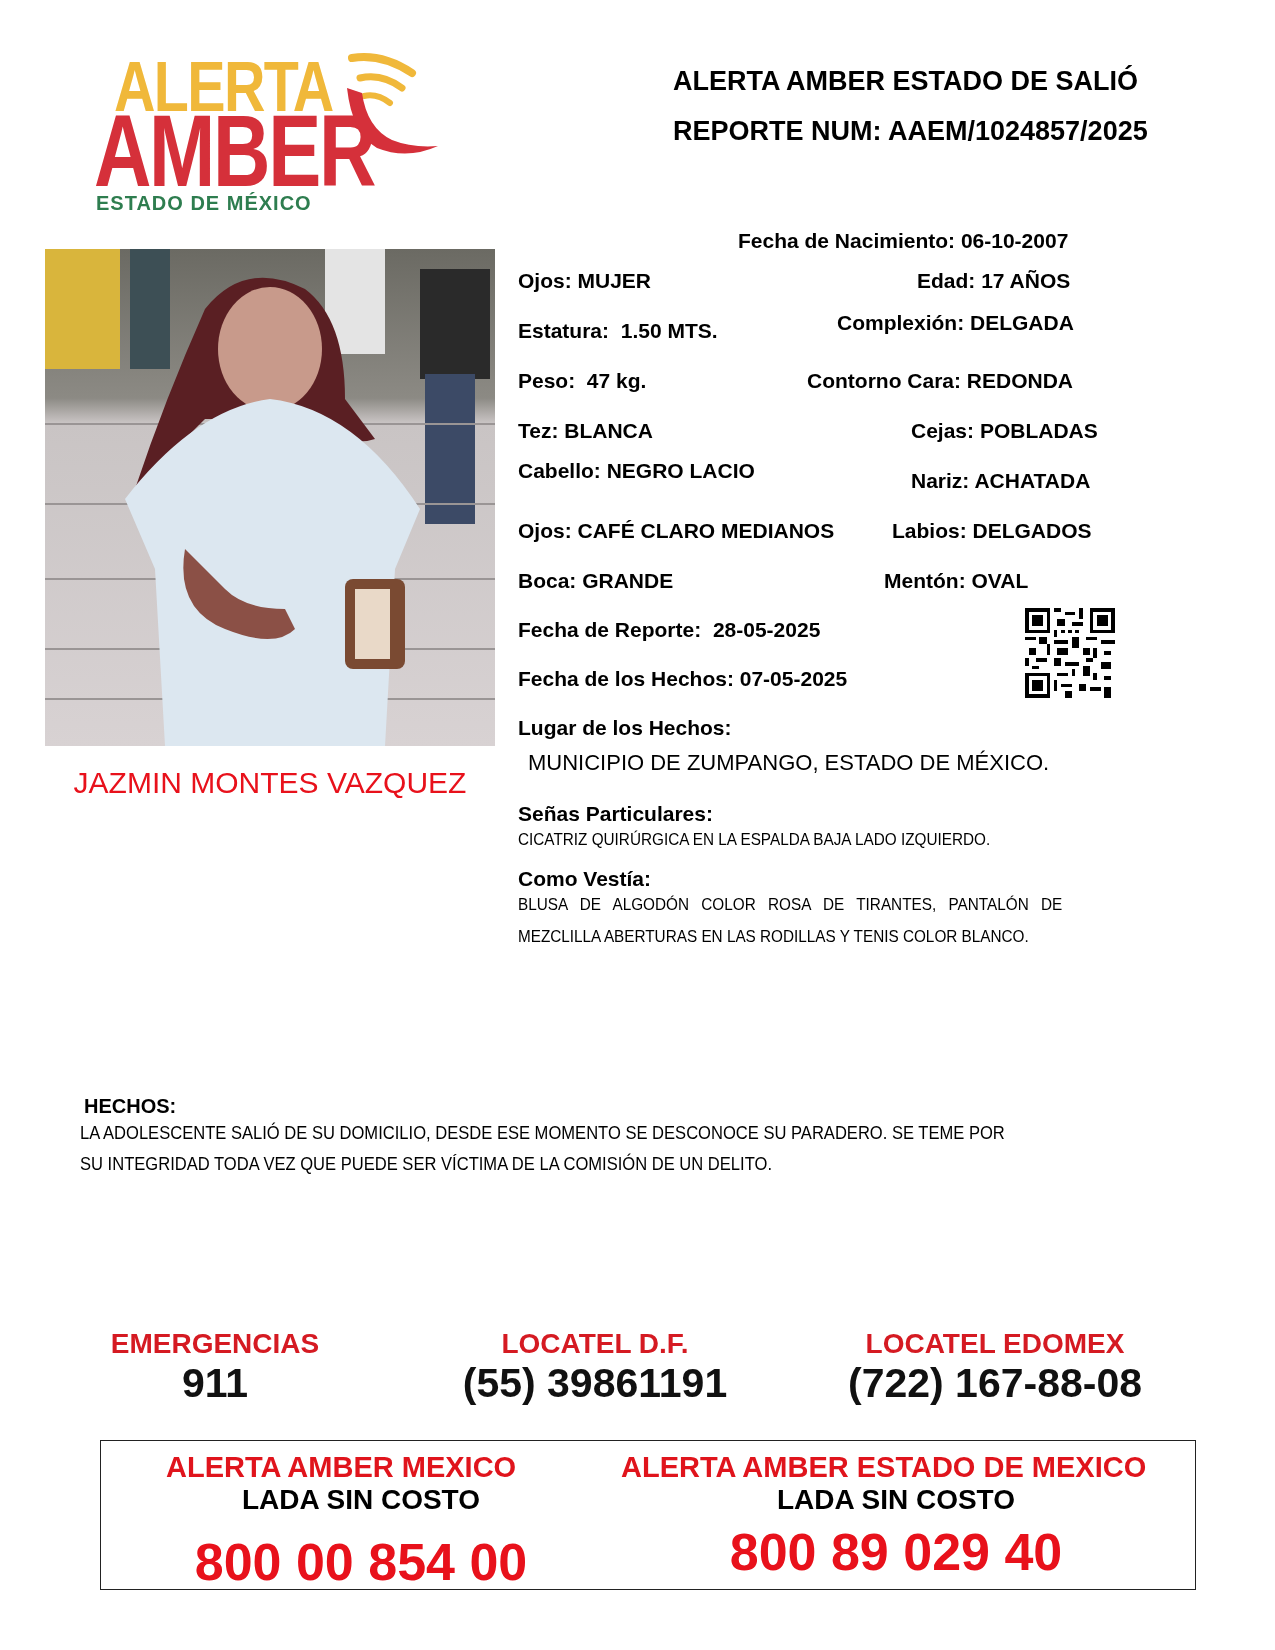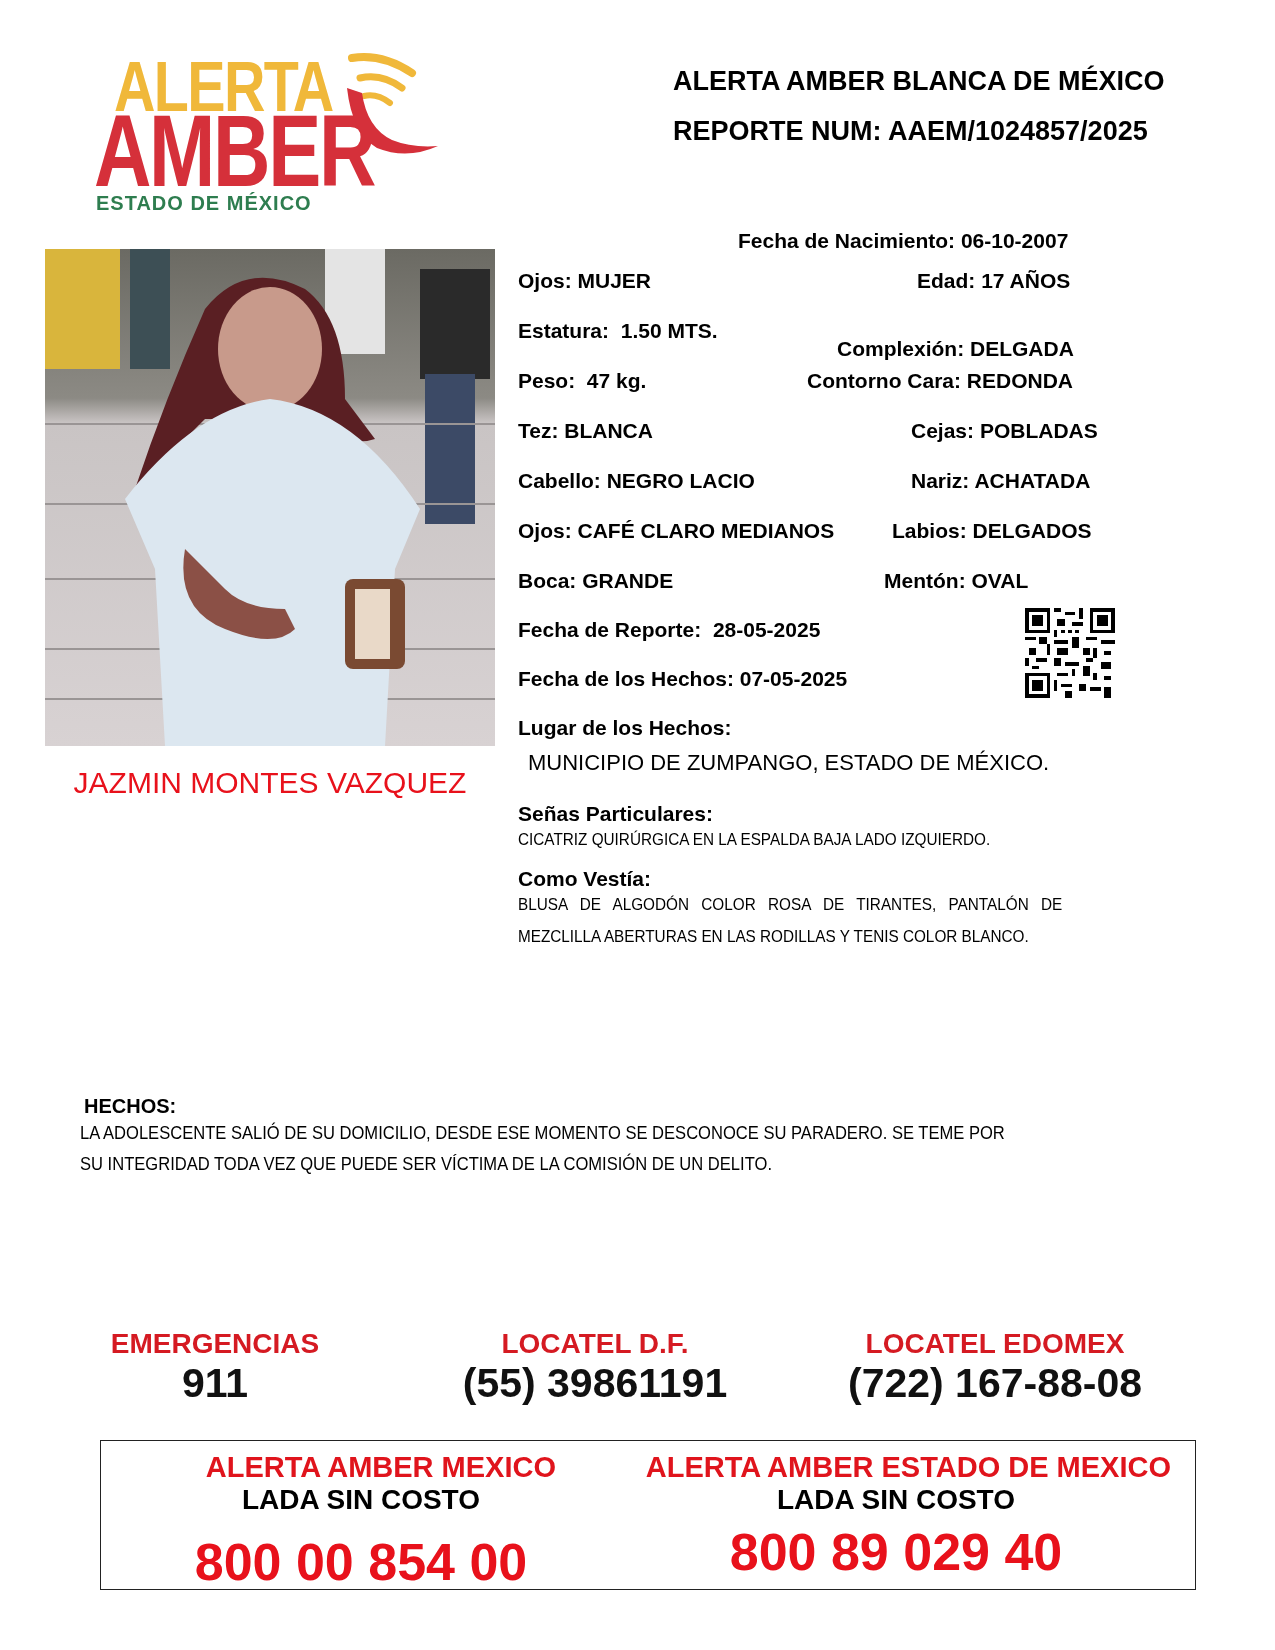--- a/index.html
+++ b/index.html
@@ -41,40 +41,40 @@
     .qr { left: 1025px; top: 608px; width: 90px; height: 90px; }
 
     .hechos-title { left: 72px; top: 1095px; font-weight: bold; font-size: 20px; margin-left: 12px; }
     .hechos-line { left: 80px; font-size: 18px; white-space: nowrap; transform: scaleX(0.92); transform-origin: left top; }
 
     .ph-label { color: #d51a22; font-weight: bold; font-size: 28px; text-align: center; white-space: nowrap; }
     .ph-num { color: #111; font-weight: bold; font-size: 41px; text-align: center; white-space: nowrap; }
 
     .toll-box { left: 100px; top: 1440px; width: 1096px; height: 150px; border: 1.5px solid #222;
                 box-sizing: border-box; }
-    .toll-red { color: #e0141c; font-weight: bold; font-size: 29px; text-align: right; white-space: nowrap; }
+    .toll-red { color: #e0141c; font-weight: bold; font-size: 29px; text-align: left; white-space: nowrap; }
     .toll-black { color: #000; font-weight: bold; font-size: 28px; text-align: center; white-space: nowrap; }
     .toll-num { color: #e8111b; font-weight: bold; font-size: 52px; text-align: center; white-space: nowrap; }
   </style>
 </head>
 <body>
 
 <div class="abs logo">
   <div class="logo-alerta">ALERTA</div>
   <div class="logo-amber">AMBER</div>
   <svg class="logo-waves" viewBox="0 0 100 120">
     <path d="M10 10 Q40 5 70 25" stroke="#f0b83a" stroke-width="8" fill="none" stroke-linecap="round"></path>
     <path d="M18 30 Q40 25 60 40" stroke="#f0b83a" stroke-width="7" fill="none" stroke-linecap="round"></path>
     <path d="M22 48 Q35 45 48 55" stroke="#f0b83a" stroke-width="6" fill="none" stroke-linecap="round"></path>
     <path d="M5 40 Q10 85 35 100 Q65 112 96 98 Q70 100 50 92 Q25 80 20 45 Z" fill="#d5303a"></path>
   </svg>
   <div class="logo-estado">ESTADO DE MÉXICO</div>
 </div>
 
-<div class="abs hdr-line" style="top:66px;">ALERTA AMBER BLANCA DE MÉXICO</div>
+<div class="abs hdr-line" style="top:66px;">ALERTA AMBER ESTADO DE SALIÓ</div>
 <div class="abs hdr-line" style="top:116px;">REPORTE NUM: AAEM/1024857/2025</div>
 
 <div class="abs photo">
   <svg width="450" height="497" viewBox="0 0 450 497">
     <defs>
       <linearGradient id="bg" x1="0" y1="0" x2="0" y2="1">
         <stop offset="0" stop-color="#6b6a63"></stop>
         <stop offset="0.3" stop-color="#8c8a84"></stop>
         <stop offset="0.35" stop-color="#c9c4c4"></stop>
         <stop offset="1" stop-color="#d8d2d3"></stop>
@@ -112,21 +112,21 @@
 </div>
 <div class="abs row" style="top:269px; left:917px;">
   <span>Edad:</span>
   <span>17 AÑOS</span>
 </div>
 
 <div class="abs row" style="top:319px; left:518px;text-align:center;">
   <span>Estatura:</span>&nbsp;
   <span>1.50 MTS.</span>
 </div>
-<div class="abs row" style="top:337px; left:837px;">
+<div class="abs row" style="top:311px; left:837px;">
   <span>Complexión:</span>
   <span>DELGADA</span>
 </div>
 
 <div class="abs row" style="top:369px; left:518px;">
   <span>Peso:</span>&nbsp;
   <span>47 kg.</span>
 </div>
 <div class="abs row" style="top:369px; left:807px;">
   <span>Contorno Cara:</span>
@@ -135,21 +135,21 @@
 
 <div class="abs row" style="top:419px; left:518px;">
   <span>Tez:</span>
   <span>BLANCA</span>
 </div>
 <div class="abs row" style="top:419px; left:911px;">
   <span>Cejas:</span>
   <span>POBLADAS</span>
 </div>
 
-<div class="abs row" style="top:469px; left:518px;text-align:center;">
+<div class="abs row" style="top:459px; left:518px;text-align:center;">
   <span>Cabello:</span>
   <span>NEGRO LACIO</span>
 </div>
 <div class="abs row" style="top:469px; left:911px;">
   <span>Nariz:</span>
   <span>ACHATADA</span>
 </div>
 
 <div class="abs row" style="top:519px; left:518px;">
   <span>Ojos:</span>

